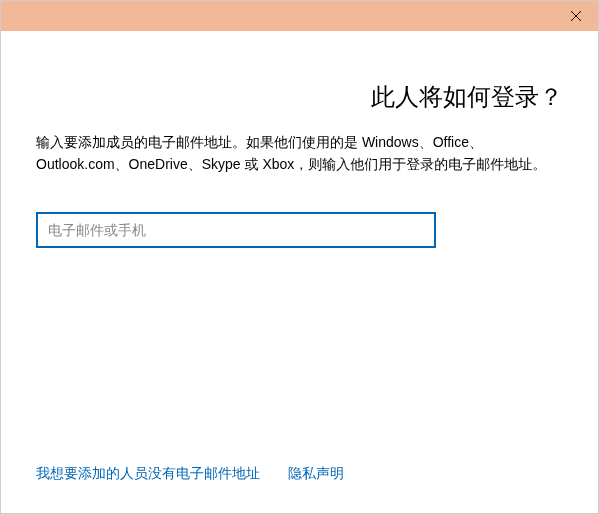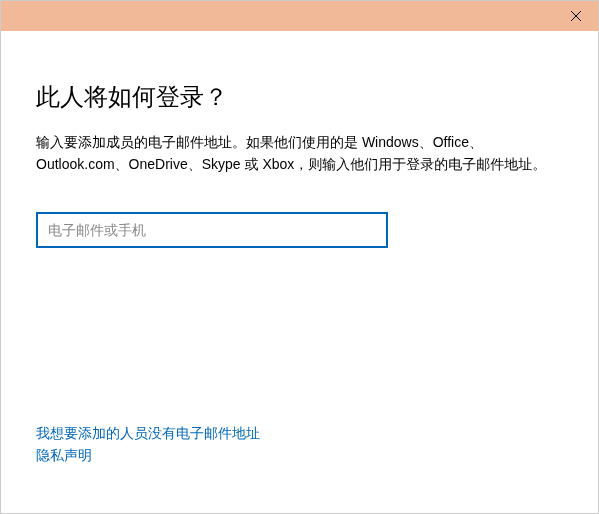--- a/index.html
+++ b/index.html
@@ -32,39 +32,40 @@
       padding: 50px 35px 20px 35px;
       height: calc(100% - 30px);
       display: flex;
       flex-direction: column;
     }
     .heading {
       font-size: 24px;
       font-weight: 400;
       color: #000;
       margin-bottom: 18px;
+      text-align: right;
     }
     .description {
       font-size: 14px;
       color: #000;
       line-height: 1.6;
       margin-bottom: 36px;
     }
     .email-input {
-      width: 352px;
+      width: 400px;
       height: 36px;
       border: 2px solid #0067b8;
       padding: 0 10px;
       font-size: 14px;
       font-family: inherit;
       outline: none;
     }
     .email-input::placeholder { color: #888; }
     .spacer { flex: 1; }
-    .links { display: flex; flex-direction: column; gap: 4px; margin-bottom: 28px; }
+    .links { display: flex; flex-direction: row; gap: 28px; margin-bottom: 10px; }
     .link {
       color: #0067b8;
       font-size: 14px;
       text-decoration: none;
       cursor: pointer;
       width: fit-content;
     }
   </style>
 </head>
 <body>

